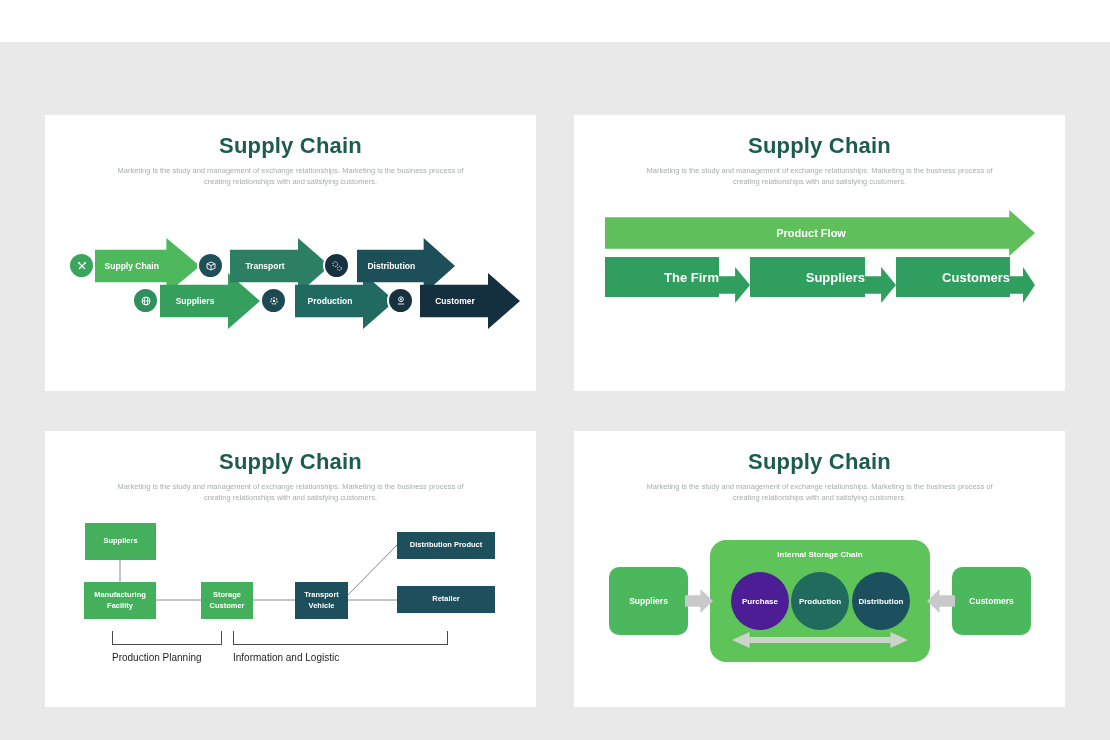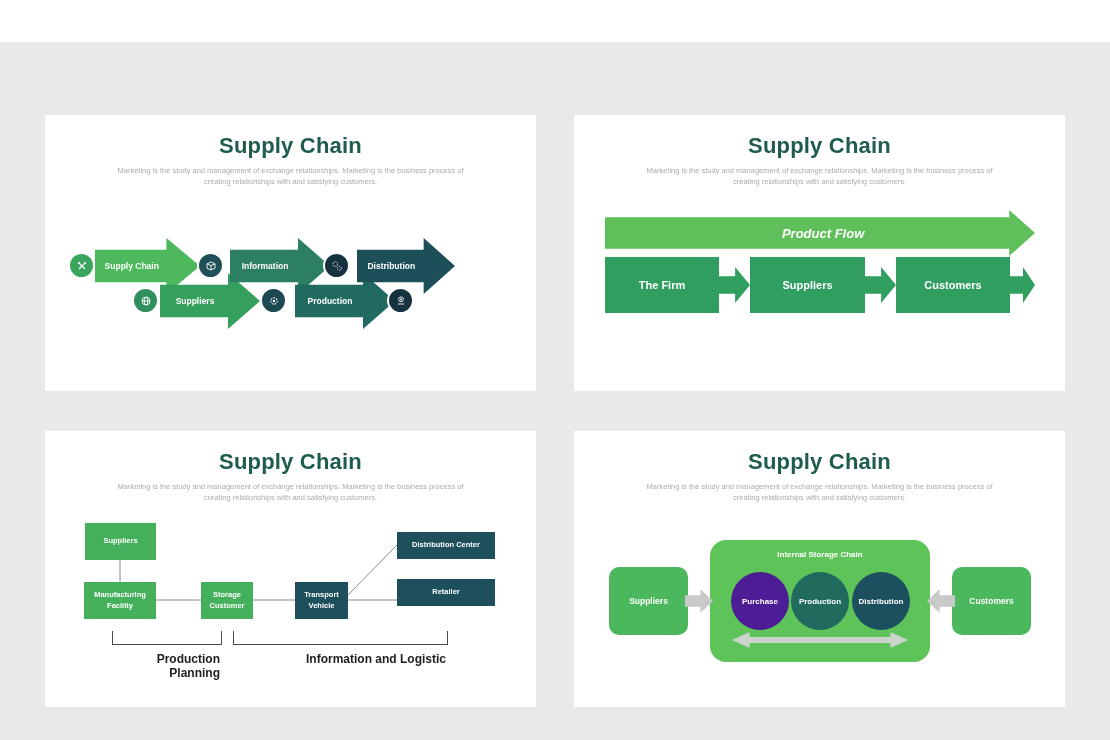--- a/index.html
+++ b/index.html
@@ -26,47 +26,47 @@
   #b1{left:23px;top:137px;background:#3aa55c;}
   #b2{left:152px;top:137px;background:#1f4f57;}
   #b3{left:87px;top:172px;background:#2f8f5d;}
   #b4{left:215px;top:172px;background:#1d4a52;}
   #b5{left:278px;top:137px;background:#17323f;}
   #b6{left:342px;top:172px;background:#17323f;}
   .badge svg{display:block;}
 
   
   .pf{position:absolute;left:31px;top:95px;width:430px;height:46px;background:#5fc05b;clip-path:polygon(0 16%,94% 16%,94% 0,100% 50%,94% 100%,94% 84%,0 84%);}
-  .pf span{position:absolute;left:16px;width:94%;top:0;height:100%;display:flex;align-items:center;justify-content:center;color:#fff;font-weight:bold;font-size:13px;font-style:italic;}
+  .pf span{position:absolute;left:4px;width:94%;top:0;height:100%;display:flex;align-items:center;justify-content:center;color:#fff;font-weight:bold;font-size:11px;}
   .if{position:absolute;left:31px;top:216px;width:430px;height:42px;background:#2f9e5f;clip-path:polygon(100% 18%,6% 18%,6% 0,0 50%,6% 100%,6% 82%,100% 82%);}
   .if span{position:absolute;left:6%;width:94%;top:0;height:100%;display:flex;align-items:center;justify-content:center;color:#fff;font-weight:bold;font-size:8.5px;}
-  .s2box{position:absolute;top:142px;height:56px;background:#2f9e5f;color:#fff;display:flex;align-items:center;justify-content:center;font-size:11px;font-weight:bold;}
+  .s2box{position:absolute;top:142px;height:40px;background:#2f9e5f;color:#fff;display:flex;align-items:center;justify-content:flex-end;font-size:13px;font-weight:bold;}
   #firm{left:31px;width:114px;}
   #supp2{left:176px;width:115px;}
   #cust2{left:322px;width:114px;}
   .s2arr{position:absolute;top:152px;width:31px;height:36px;background:#2f9e5f;clip-path:polygon(0 26%,52% 26%,52% 0,100% 50%,52% 100%,52% 74%,0 74%);}
   #sa1{left:145px;}
   #sa2{left:291px;}
   #sa3{left:436px;width:25px;}
 
   
   .s3box{position:absolute;color:#fff;font-weight:bold;font-size:7.5px;display:flex;align-items:center;justify-content:center;text-align:center;line-height:1.35;padding:0 4px;box-sizing:border-box;z-index:2;}
   .g{background:#44b05c;}
   .d{background:#1d4f5c;}
   #t1{left:40px;top:92px;width:71px;height:37px;}
   #t2{left:39px;top:151px;width:72px;height:37px;}
   #t3{left:156px;top:151px;width:52px;height:37px;}
   #t4{left:250px;top:151px;width:53px;height:37px;}
   #t5{left:352px;top:101px;width:98px;height:27px;}
-  #t6{left:352px;top:148px;width:98px;height:27px;}
+  #t6{left:352px;top:155px;width:98px;height:27px;}
   .s3lines{position:absolute;left:0;top:0;z-index:1;}
   .brk{position:absolute;top:200px;height:13px;border-left:1px solid #4a4a4a;border-right:1px solid #4a4a4a;border-bottom:1px solid #4a4a4a;}
   #br1{left:67px;width:108px;}
   #br2{left:188px;width:213px;}
-  .brklab{position:absolute;top:221px;font-size:12px;font-weight:bold;color:#1f1f1f;text-align:right;}
+  .brklab{position:absolute;top:221px;font-size:10px;font-weight:normal;color:#1f1f1f;text-align:left;}
   #bl1{left:67px;width:108px;}
   #bl2{left:188px;width:213px;}
 
   
   .rbox{position:absolute;top:136px;width:79px;height:68px;border-radius:10px;background:#4cb85e;color:#fff;font-weight:bold;font-size:8.5px;display:flex;align-items:center;justify-content:center;z-index:2;}
   #sup4{left:35px;}
   #cus4{left:378px;}
   .bigrect{position:absolute;left:136px;top:109px;width:220px;height:122px;border-radius:16px;background:#5ec45a;z-index:1;}
   .bigtitle{position:absolute;left:136px;top:119px;width:220px;text-align:center;color:#fff;font-size:8px;font-weight:bold;z-index:3;}
   .s4c{position:absolute;top:141px;width:58px;height:58px;border-radius:50%;color:#fff;display:flex;align-items:center;justify-content:center;font-size:8px;font-weight:bold;z-index:3;}
@@ -86,27 +86,30 @@
     <h2 class="stitle">Supply Chain</h2>
     <p class="ssub">Marketing is the study and management of exchange relationships. Marketing is the business process of creating relationships with and satisfying customers.</p>
 
     <div class="chev" id="a1">
         <span>Supply Chain</span>
       </div>
     <div class="chev" id="a2">
         <span>Suppliers</span>
       </div>
     <div class="chev" id="a3">
-        <span>Information</span>
+        <span>Transport</span>
       </div>
     <div class="chev" id="a4">
         <span>Production</span>
       </div>
     <div class="chev" id="a5">
         <span>Distribution</span>
+      </div>
+    <div class="chev" id="a6">
+        <span>Customer</span>
       </div>
 
     <div class="badge" id="b1">
       <svg width="12" height="12" viewBox="0 0 12 12">
           <path d="M3 9 L9 3 M3 3 L9 9" stroke="#fff" stroke-width="1.2" fill="none"></path>
           <circle cx="3" cy="3" r="1.1" fill="#fff"></circle>
           <circle cx="9" cy="3" r="1.1" fill="#fff"></circle>
         </svg>
     </div>
     <div class="badge" id="b2">
@@ -182,21 +185,21 @@
     <div class="s3box g" id="t2">
         <span>Manufacturing Facility</span>
       </div>
     <div class="s3box g" id="t3">
         <span>Storage Customer</span>
       </div>
     <div class="s3box d" id="t4">
         <span>Transport Vehicle</span>
       </div>
     <div class="s3box d" id="t5">
-        <span>Distribution Center</span>
+        <span>Distribution Product</span>
       </div>
     <div class="s3box d" id="t6">
         <span>Retailer</span>
       </div>
 
     <div class="brk" id="br1"></div>
     <div class="brk" id="br2"></div>
     <div class="brklab" id="bl1">Production Planning</div>
     <div class="brklab" id="bl2">Information and Logistic</div>
   </section>

